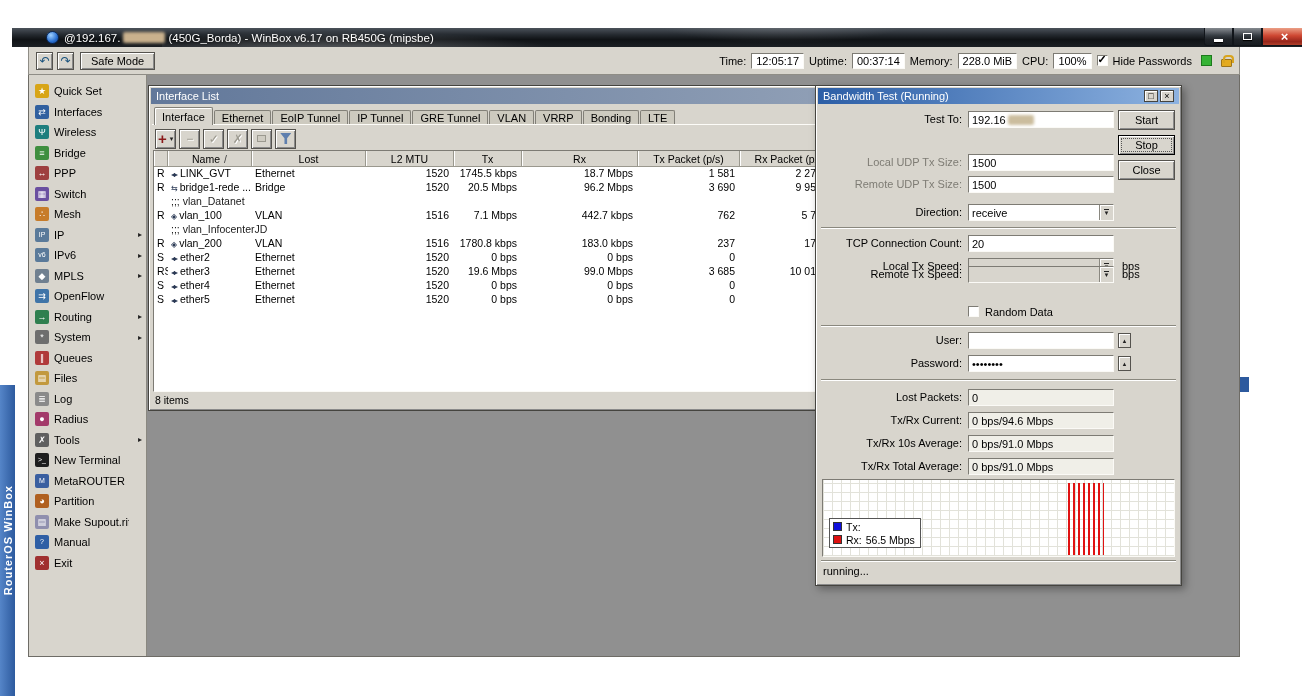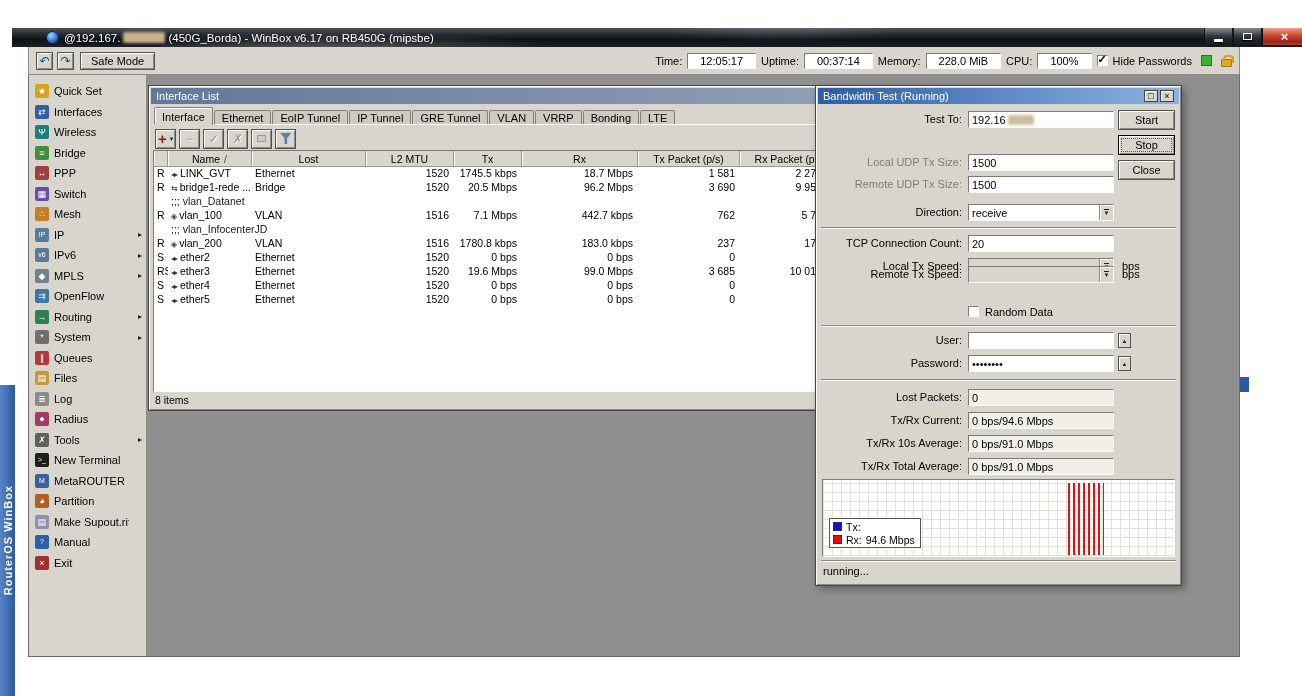--- a/index.html
+++ b/index.html
@@ -31,21 +31,21 @@
   .maxgl{width:9px;height:7px;border:1px solid #fff;box-shadow:0 1px 1px #000;}
 
   
   .app-toolbar{position:absolute;left:28px;top:47px;width:1212px;height:28px;background:#d8d5cd;
     border:1px solid #8f8d86;border-top:none;display:flex;align-items:center;padding:0 7px;gap:4px;font-size:11px;}
   .tb-btn{height:18px;min-width:17px;background:#d8d5cd;border:1px solid #55534e;
     box-shadow:inset 1px 1px 0 #fff,inset -1px -1px 0 #8a8a8a;
     display:flex;align-items:center;justify-content:center;font-size:12px;color:#17507c;}
   .tb-btn.safe-mode{padding:0 10px;color:#000;font-size:11px;margin-left:2px;}
   .tb-stats{margin-left:auto;display:flex;align-items:center;gap:5px;}
-  .stat-box{height:16px;padding:0 12px;background:#fff;display:flex;align-items:center;
+  .stat-box{height:16px;padding:0 4px;background:#fff;display:flex;align-items:center;
     border:1px solid;border-color:#7d7b74 #fbfaf6 #fbfaf6 #7d7b74;white-space:nowrap;}
   .stat-label{white-space:nowrap;}
   .checkbox{width:11px;height:11px;background:#fff;border:1px solid;border-color:#7d7b74 #fbfaf6 #fbfaf6 #7d7b74;
     position:relative;flex:0 0 11px;}
   .checkbox.checked::after{content:"✓";position:absolute;left:0px;top:-3px;font-size:11px;font-weight:bold;color:#000;}
   .green-ind{width:11px;height:11px;background:#35b335;border:1px solid #1d7a1d;margin-left:4px;}
   .lock{position:relative;width:11px;height:8px;background:#e3aa1f;border:1px solid #9c741a;border-radius:1px;margin:5px 0 0 4px;}
   .lock::before{content:"";position:absolute;left:1px;top:-5px;width:7px;height:6px;border:2px solid #d8a41f;border-bottom:none;border-radius:4px 4px 0 0;}
 
   
@@ -634,21 +634,21 @@
       <div class="bars" style="background: repeating-linear-gradient(90deg, rgb(224, 18, 18) 0px, rgb(224, 18, 18) 2px, transparent 2px, transparent 5px);"></div>
       <div class="dlegend">
         <div class="lrow">
           <span class="lswatch" style="background: rgb(16, 16, 221);"></span>
           <span>Tx:</span>
           <span></span>
         </div>
         <div class="lrow">
           <span class="lswatch" style="background: rgb(221, 16, 16);"></span>
           <span>Rx:</span>
-          <span>94.6 Mbps</span>
+          <span>56.5 Mbps</span>
         </div>
       </div>
     </div>
 
     <div class="dsep dstatus-sep"></div>
     <div class="dstatus">running...</div>
 
     <div class="dbtn" style="top:24px">Start</div>
     <div class="dbtn focused" style="top:49px">Stop</div>
     <div class="dbtn" style="top:74px">Close</div>

